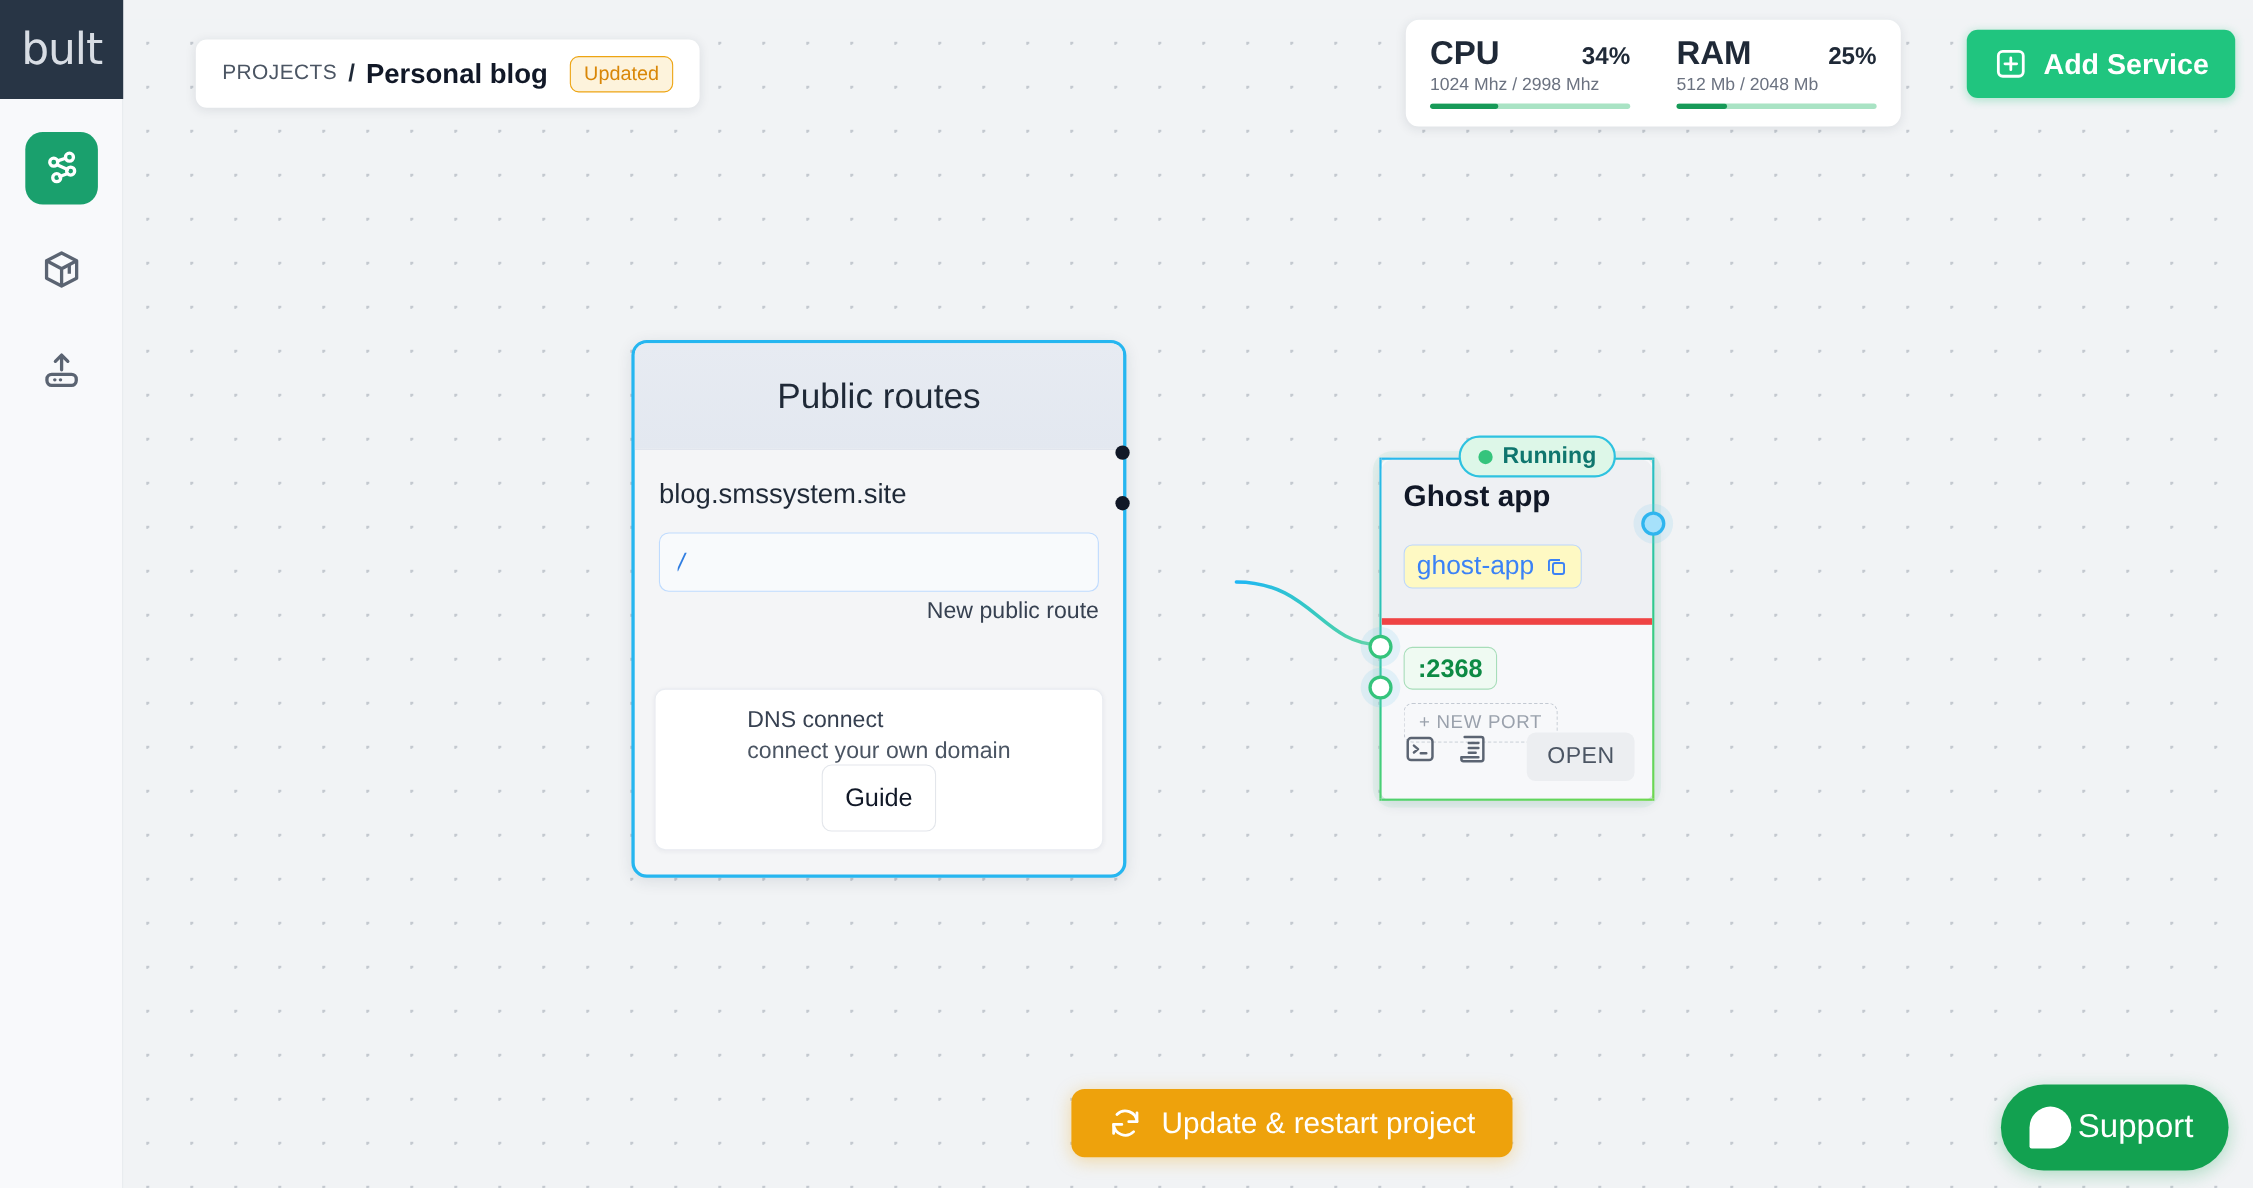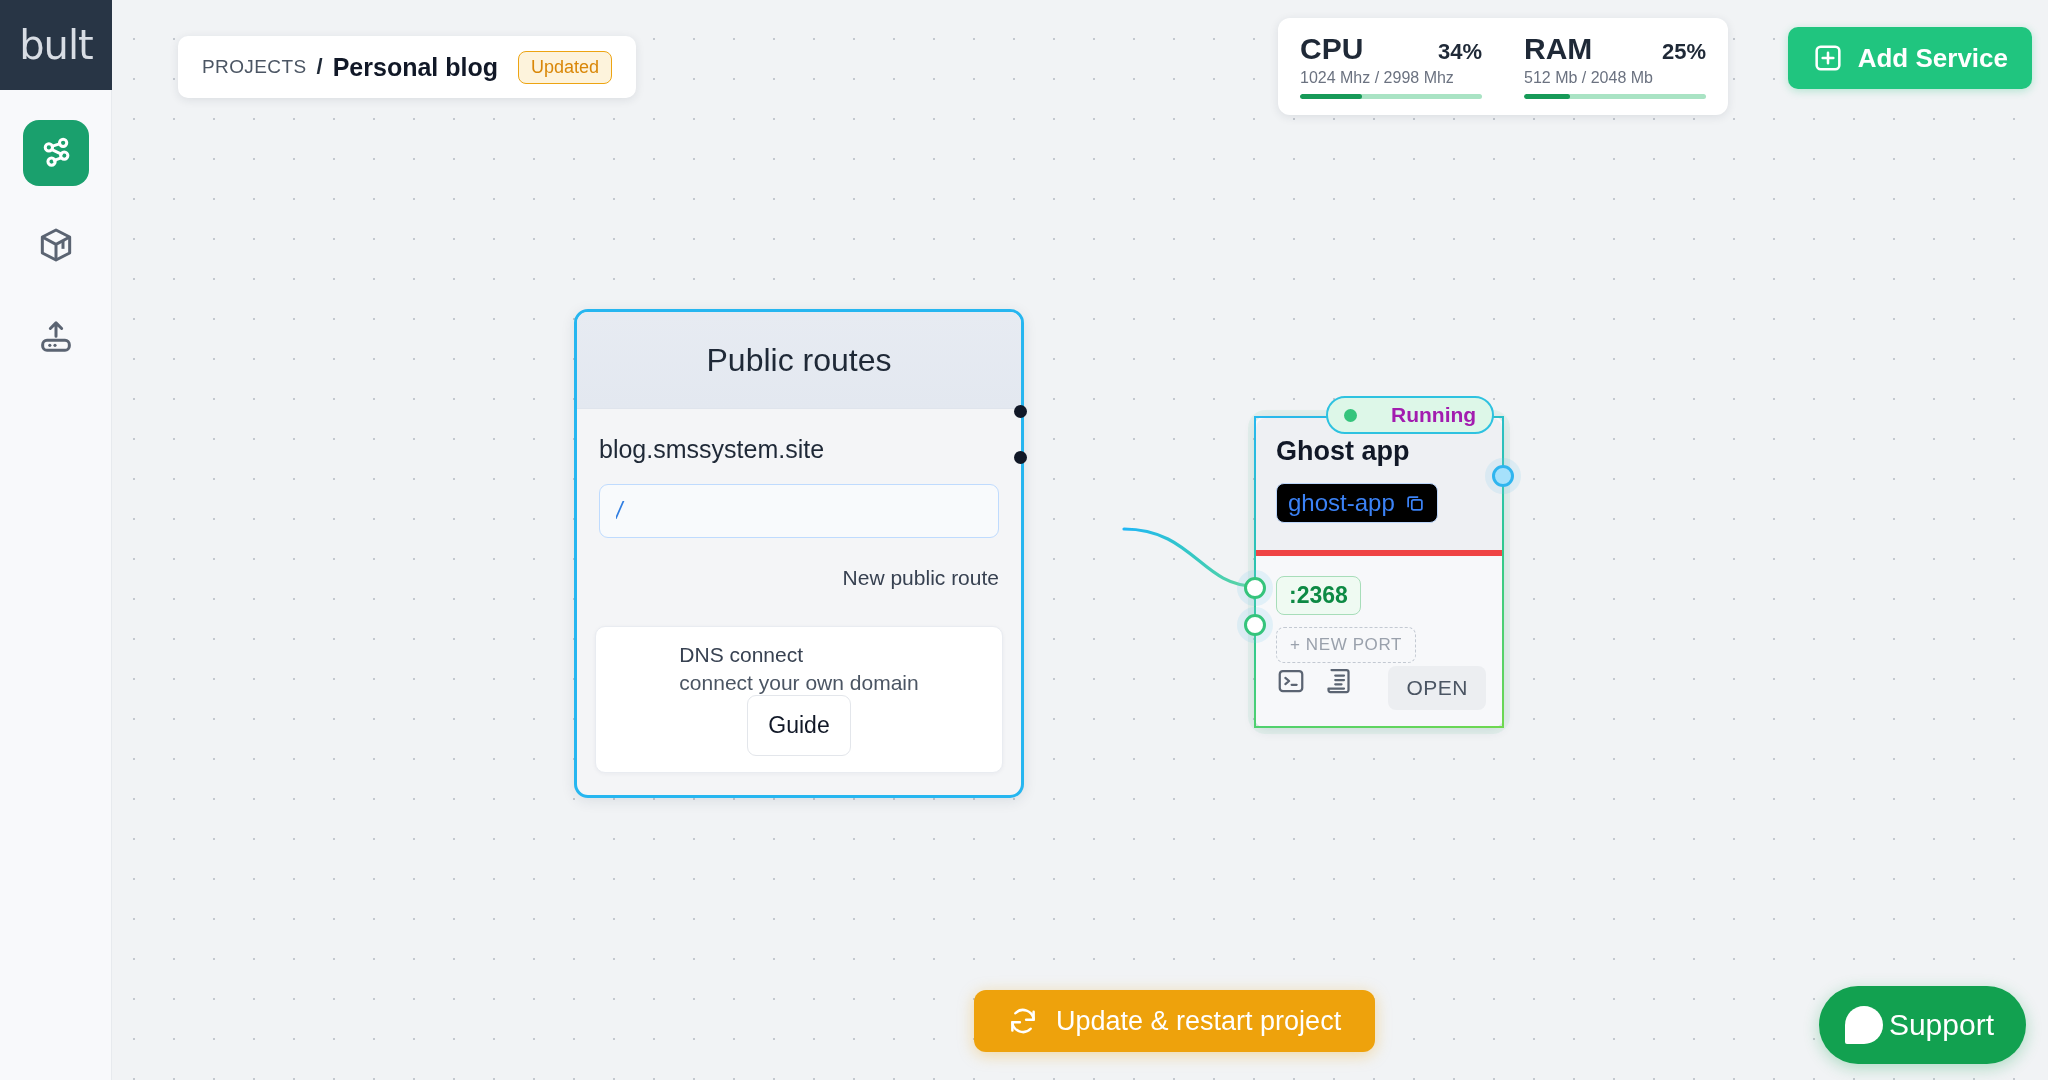--- a/index.html
+++ b/index.html
@@ -119,21 +119,21 @@
   .domain-text { font-size: 25px; color: #1f2937; font-weight: 400; }
   .route-input {
     margin-top: 20px; height: 54px; width: 100%;
     background: #f8fafc;
     border: 1.6px solid #bfdbfe; border-radius: 9px;
     color: #2f7de1; font-size: 23px; font-style: italic;
     padding: 0 16px; font-family: "Liberation Sans", sans-serif;
     outline: none;
   }
   .new-route-row {
-    margin-top: 28px; text-align: right;
+    margin-top: 6px; text-align: right;
     font-size: 21px; color: #374151; cursor: pointer;
   }
   .dns-box {
     position: absolute; left: 18px; right: 18px; bottom: 22px;
     background: #fff; border: 1px solid #e9ecf1; border-radius: 10px;
     padding: 16px 18px;
     display: flex; align-items: center; justify-content: space-between;
     box-shadow: 0 1px 4px rgba(30,45,70,.05);
     flex-direction: column;
   }
@@ -162,22 +162,22 @@
   .ghost-node-inner {
     position: absolute; inset: 0;
     border-radius: 10px; overflow: hidden;
   }
   .ghost-head {
     background: #eef0f3; padding: 18px 20px 27px;
     border-bottom: 6px solid #ef4444;
   }
   .ghost-title { font-size: 27px; font-weight: 700; color: #111827; }
   .ghost-chip {
-    margin-top: 16px; display: inline-flex; align-items: center; gap: 9px;
-    background: #000000; border: 1.4px solid #bcd6fb; border-radius: 8px;
+    margin-top: 28px; display: inline-flex; align-items: center; gap: 9px;
+    background: #fef9c3; border: 1.4px solid #bcd6fb; border-radius: 8px;
     padding: 5px 11px; cursor: pointer;
   }
   .ghost-chip span { font-size: 24px; color: #3b82f6; font-weight: 400; }
   .ghost-body { padding: 20px 20px 0; }
   .port-chip {
     display: inline-block;
     background: #effaf2; border: 1.4px solid #a7ddb9; border-radius: 8px;
     padding: 5px 12px; font-size: 23px; color: #0d8a44; font-weight: 700;
     cursor: pointer;
   }
@@ -197,21 +197,21 @@
     padding: 10px 18px; font-size: 21px; color: #4b5563; font-weight: 400;
     letter-spacing: .5px; font-family: "Liberation Sans", sans-serif;
     cursor: pointer;
   }
   .running-badge {
     position: absolute; left: 70px; top: -22px;
     background: #ddf7e8; border: 2.2px solid #2ec2e0; border-radius: 20px;
     padding: 5px 16px; display: flex; align-items: center; gap: 9px;
     z-index: 20;
   }
-  .running-badge b { font-size: 21px; color: #a21caf; font-weight: 700; margin-left: 25px; }
+  .running-badge b { font-size: 21px; color: #0f766e; font-weight: 700; }
   .running-dot { width: 13px; height: 13px; border-radius: 50%; background: #35c47c; }
 
   .handle-ring {
     position: absolute; width: 22px; height: 22px; border-radius: 50%;
     background: #fff; box-sizing: border-box;
     box-shadow: 0 0 0 7px rgba(120,200,240,.17);
     z-index: 22;
   }
   .handle-ring.green { border: 3.2px solid #35c47c; }
   .handle-ring.cyan  { border: 3.6px solid #2fb5ef; background: #a6e1fb; }

